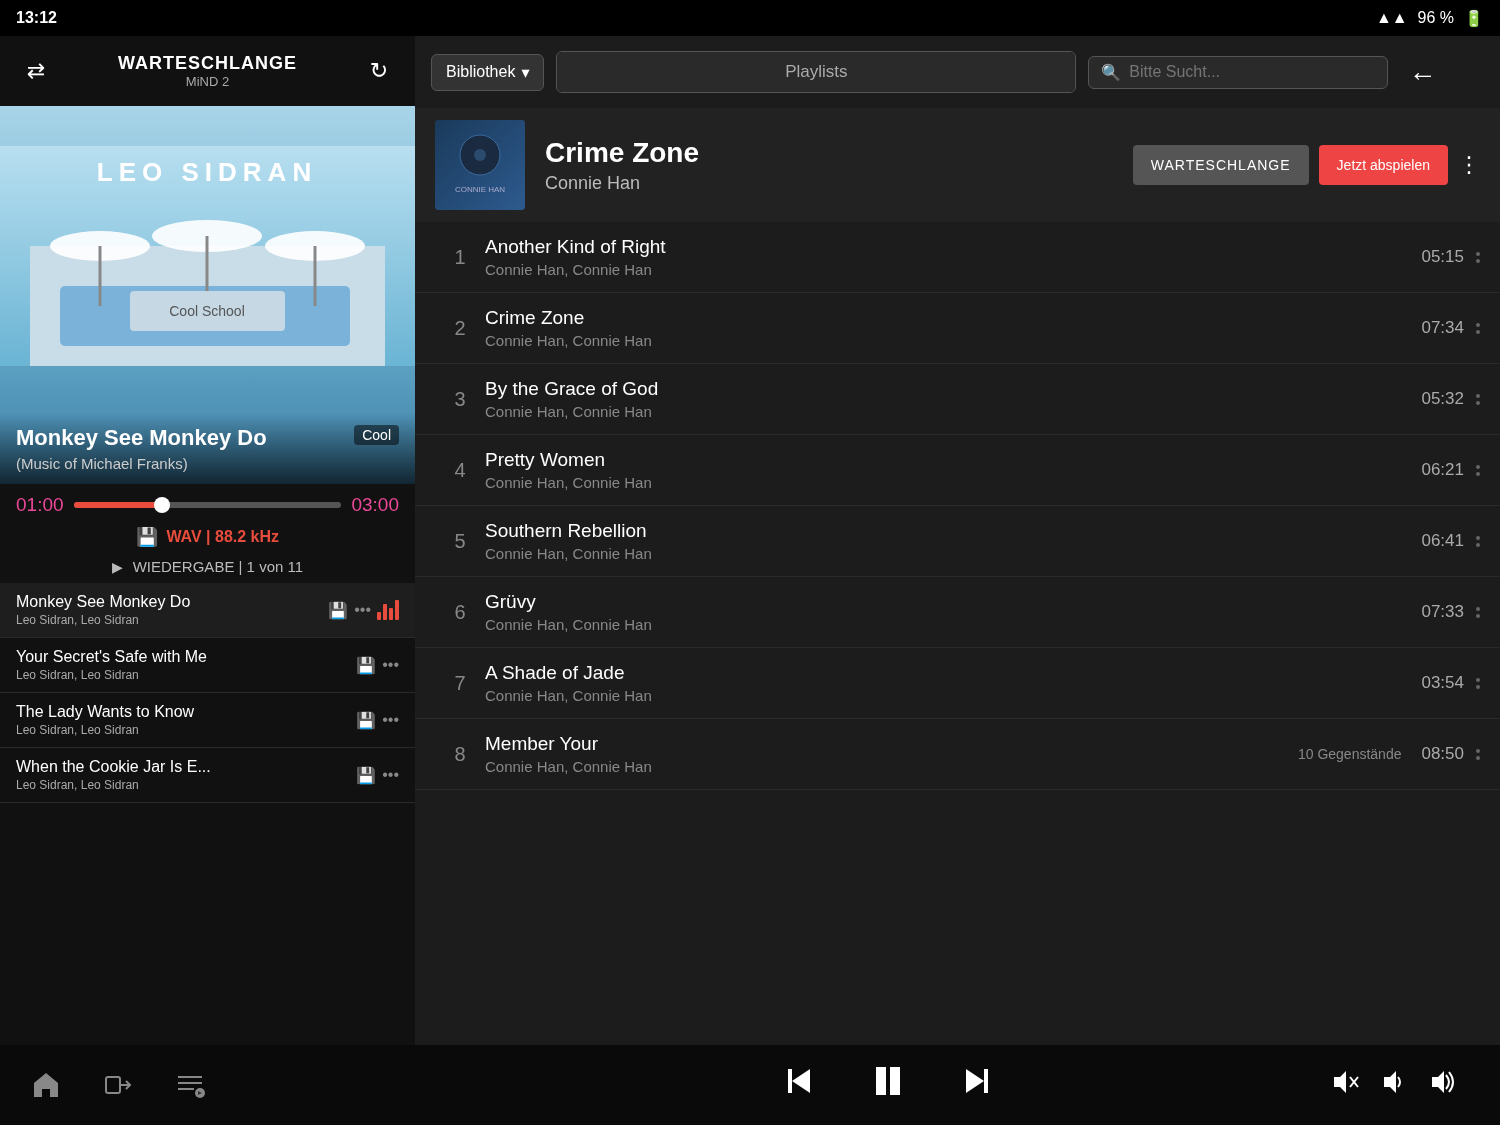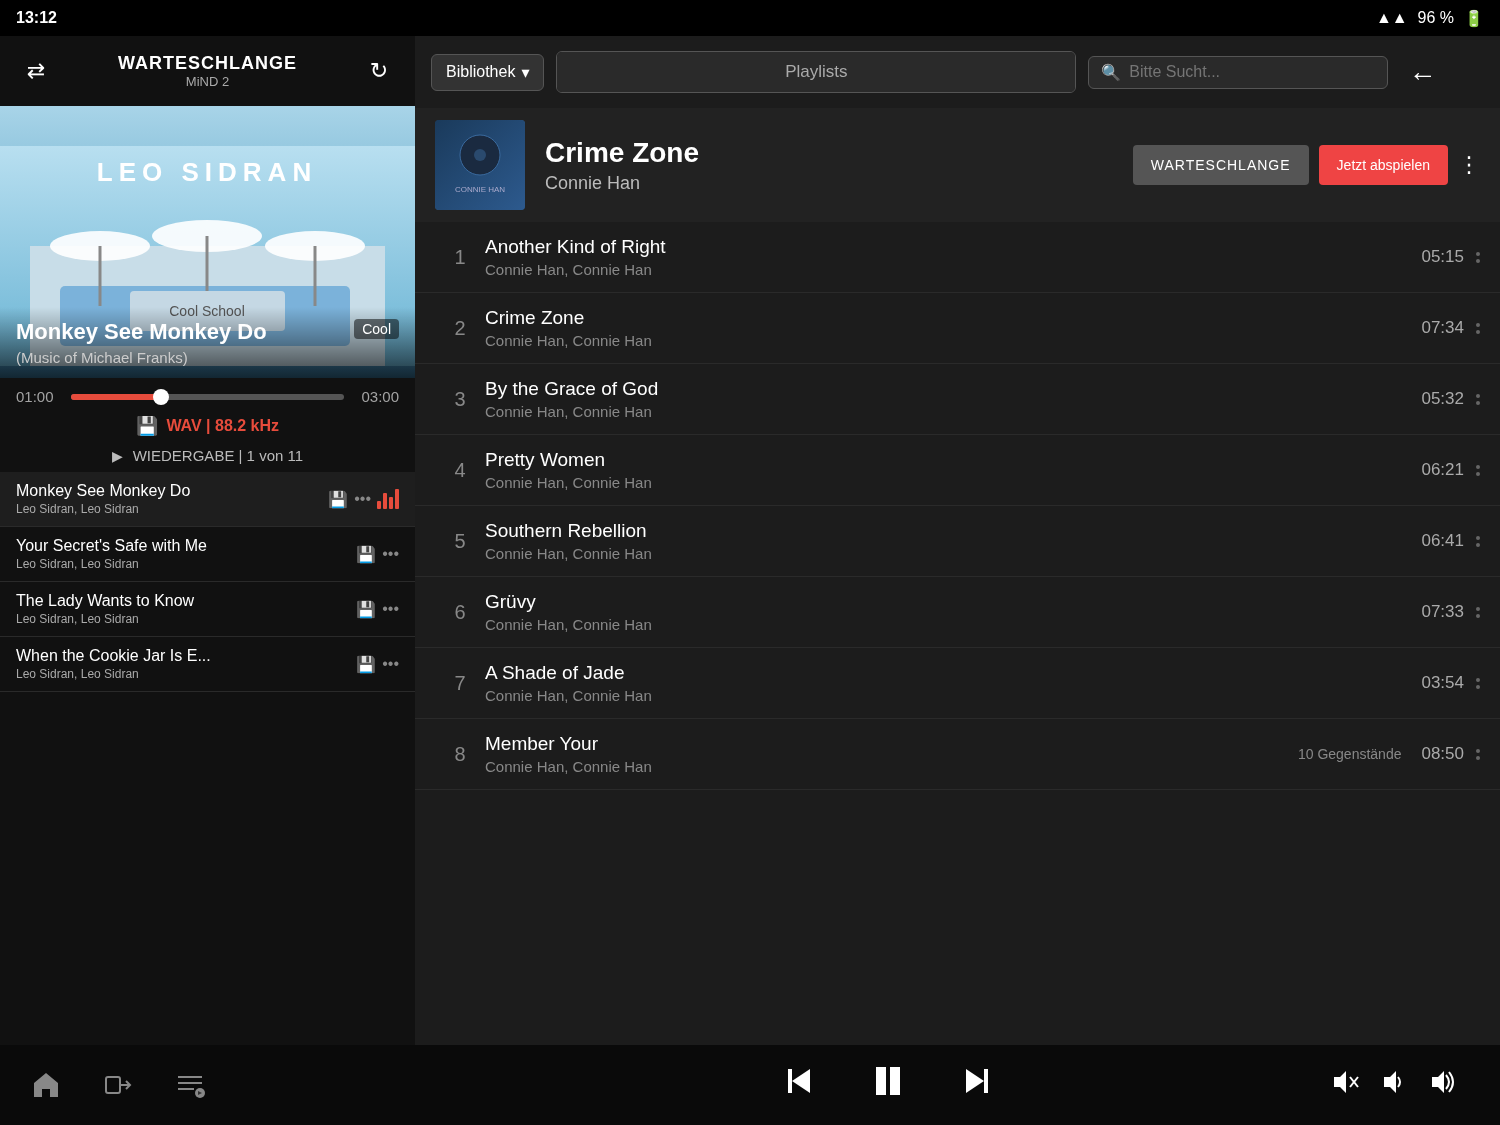--- a/index.html
+++ b/index.html
@@ -54,21 +54,21 @@
     .queue-title { font-size: 18px; font-weight: bold; color: #fff; letter-spacing: 1px; }
     .queue-subtitle { font-size: 13px; color: #aaa; }
     .shuffle-btn, .repeat-btn {
       background: none; border: none; color: #fff; cursor: pointer;
       font-size: 22px; width: 40px; height: 40px;
     }
 
     .album-art-container {
       position: relative;
       width: 100%;
-      height: 272px;
+      height: 378px;
       overflow: hidden;
     }
     .album-art {
       width: 100%;
       height: 100%;
       background: linear-gradient(135deg, #87ceeb 0%, #4a90d9 30%, #6bb3d4 50%, #5a9fc0 70%, #3d7aaa 100%);
       position: relative;
       display: flex;
       align-items: center;
       justify-content: center;
@@ -103,21 +103,21 @@
 
     
     .progress-section {
       padding: 10px 16px 4px;
     }
     .progress-bar-container {
       display: flex;
       align-items: center;
       gap: 10px;
     }
-    .time-label { font-size: 15px; color: #a3a3a3; min-width: 45px; }
+    .time-label { font-size: 19px; color: #ec4899; min-width: 45px; }
     .progress-track {
       flex: 1;
       height: 6px;
       background: #555;
       border-radius: 3px;
       position: relative;
     }
     .progress-fill {
       height: 100%;
       background: #e74c3c;

